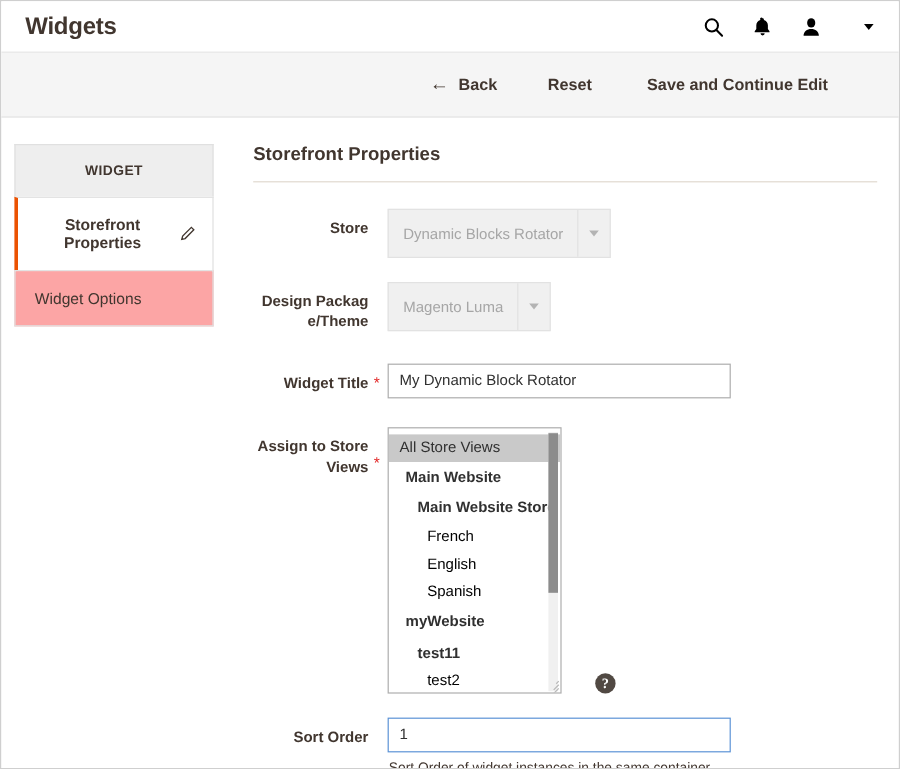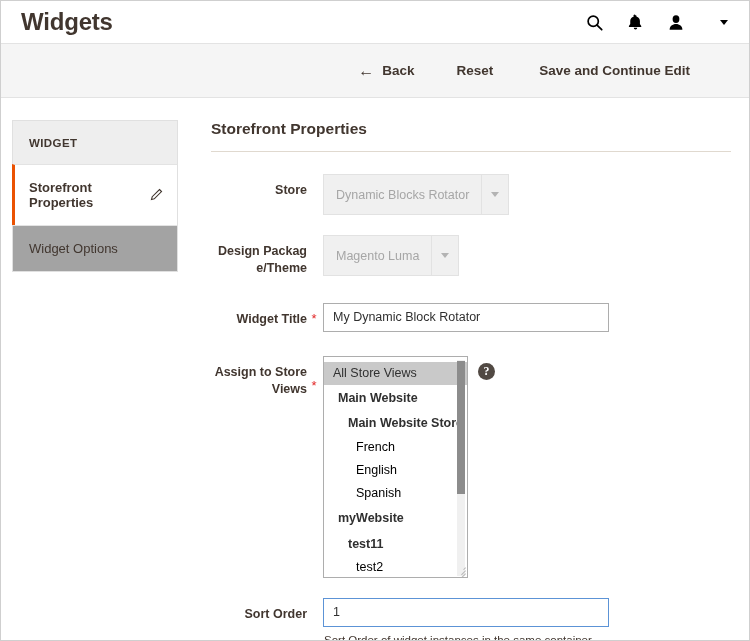--- a/index.html
+++ b/index.html
@@ -21,21 +21,21 @@
   
   .header {
     height: 43px;
     display: flex;
     align-items: center;
     background: #ffffff;
     padding: 0 18px 0 20px;
     border-bottom: 1px solid #e3e3e3;
   }
   .page-title {
-    font-size: 24px;
+    font-size: 20px;
     font-weight: bold;
     color: #41362f;
     letter-spacing: -0.2px;
   }
   .header-spacer { flex: 1; }
   .header-icons {
     display: flex;
     align-items: center;
     gap: 21px;
   }
@@ -110,20 +110,21 @@
     display: flex;
     padding: 22px 0 0 0;
     height: calc(641px - 43px - 54px);
   }
 
   
   .sidebar {
     width: 166px;
     margin-left: 11px;
     flex: 0 0 166px;
+    text-align: center;
   }
   .sb-head {
     background: #eeeeee;
     border: 1px solid #e0e0e0;
     border-bottom: none;
     padding: 16px 16px 15px 16px;
     font-size: 11.5px;
     font-weight: bold;
     letter-spacing: 0.4px;
     color: #41362f;
@@ -132,21 +133,21 @@
     padding: 15px 14px 15px 16px;
     font-size: 13px;
     color: #41362f;
     cursor: pointer;
     display: flex;
     align-items: center;
     justify-content: space-between;
     border: 1px solid #e0e0e0;
     border-top: 1px solid #e3e3e3;
     border-bottom: none;
-    background: #a3a3a3;
+    background: #fca5a5;
   }
   .sb-item:last-child { border-bottom: 1px solid #e0e0e0; }
   .sb-item.active {
     background: #ffffff;
     font-weight: bold;
     border-left: 3px solid #eb5202;
     padding-left: 14px;
   }
   .sb-pencil {
     color: #41362f;
@@ -243,21 +244,21 @@
     border: 1px solid #5c93d6;
   }
   .field-note {
     font-size: 11.5px;
     color: #41362f;
     margin-top: 7px;
     padding-left: 1px;
   }
 
   
-  .ms-wrap { display: flex; align-items: flex-start; gap: 10px; }
+  .ms-wrap { display: flex; align-items: flex-end; gap: 28px; }
   .multiselect {
     width: 145px;
     height: 222px;
     border: 1px solid #adadad;
     background: #ffffff;
     position: relative;
     overflow: hidden;
     padding-top: 5px;
   }
   .ms-list { position: relative; }

